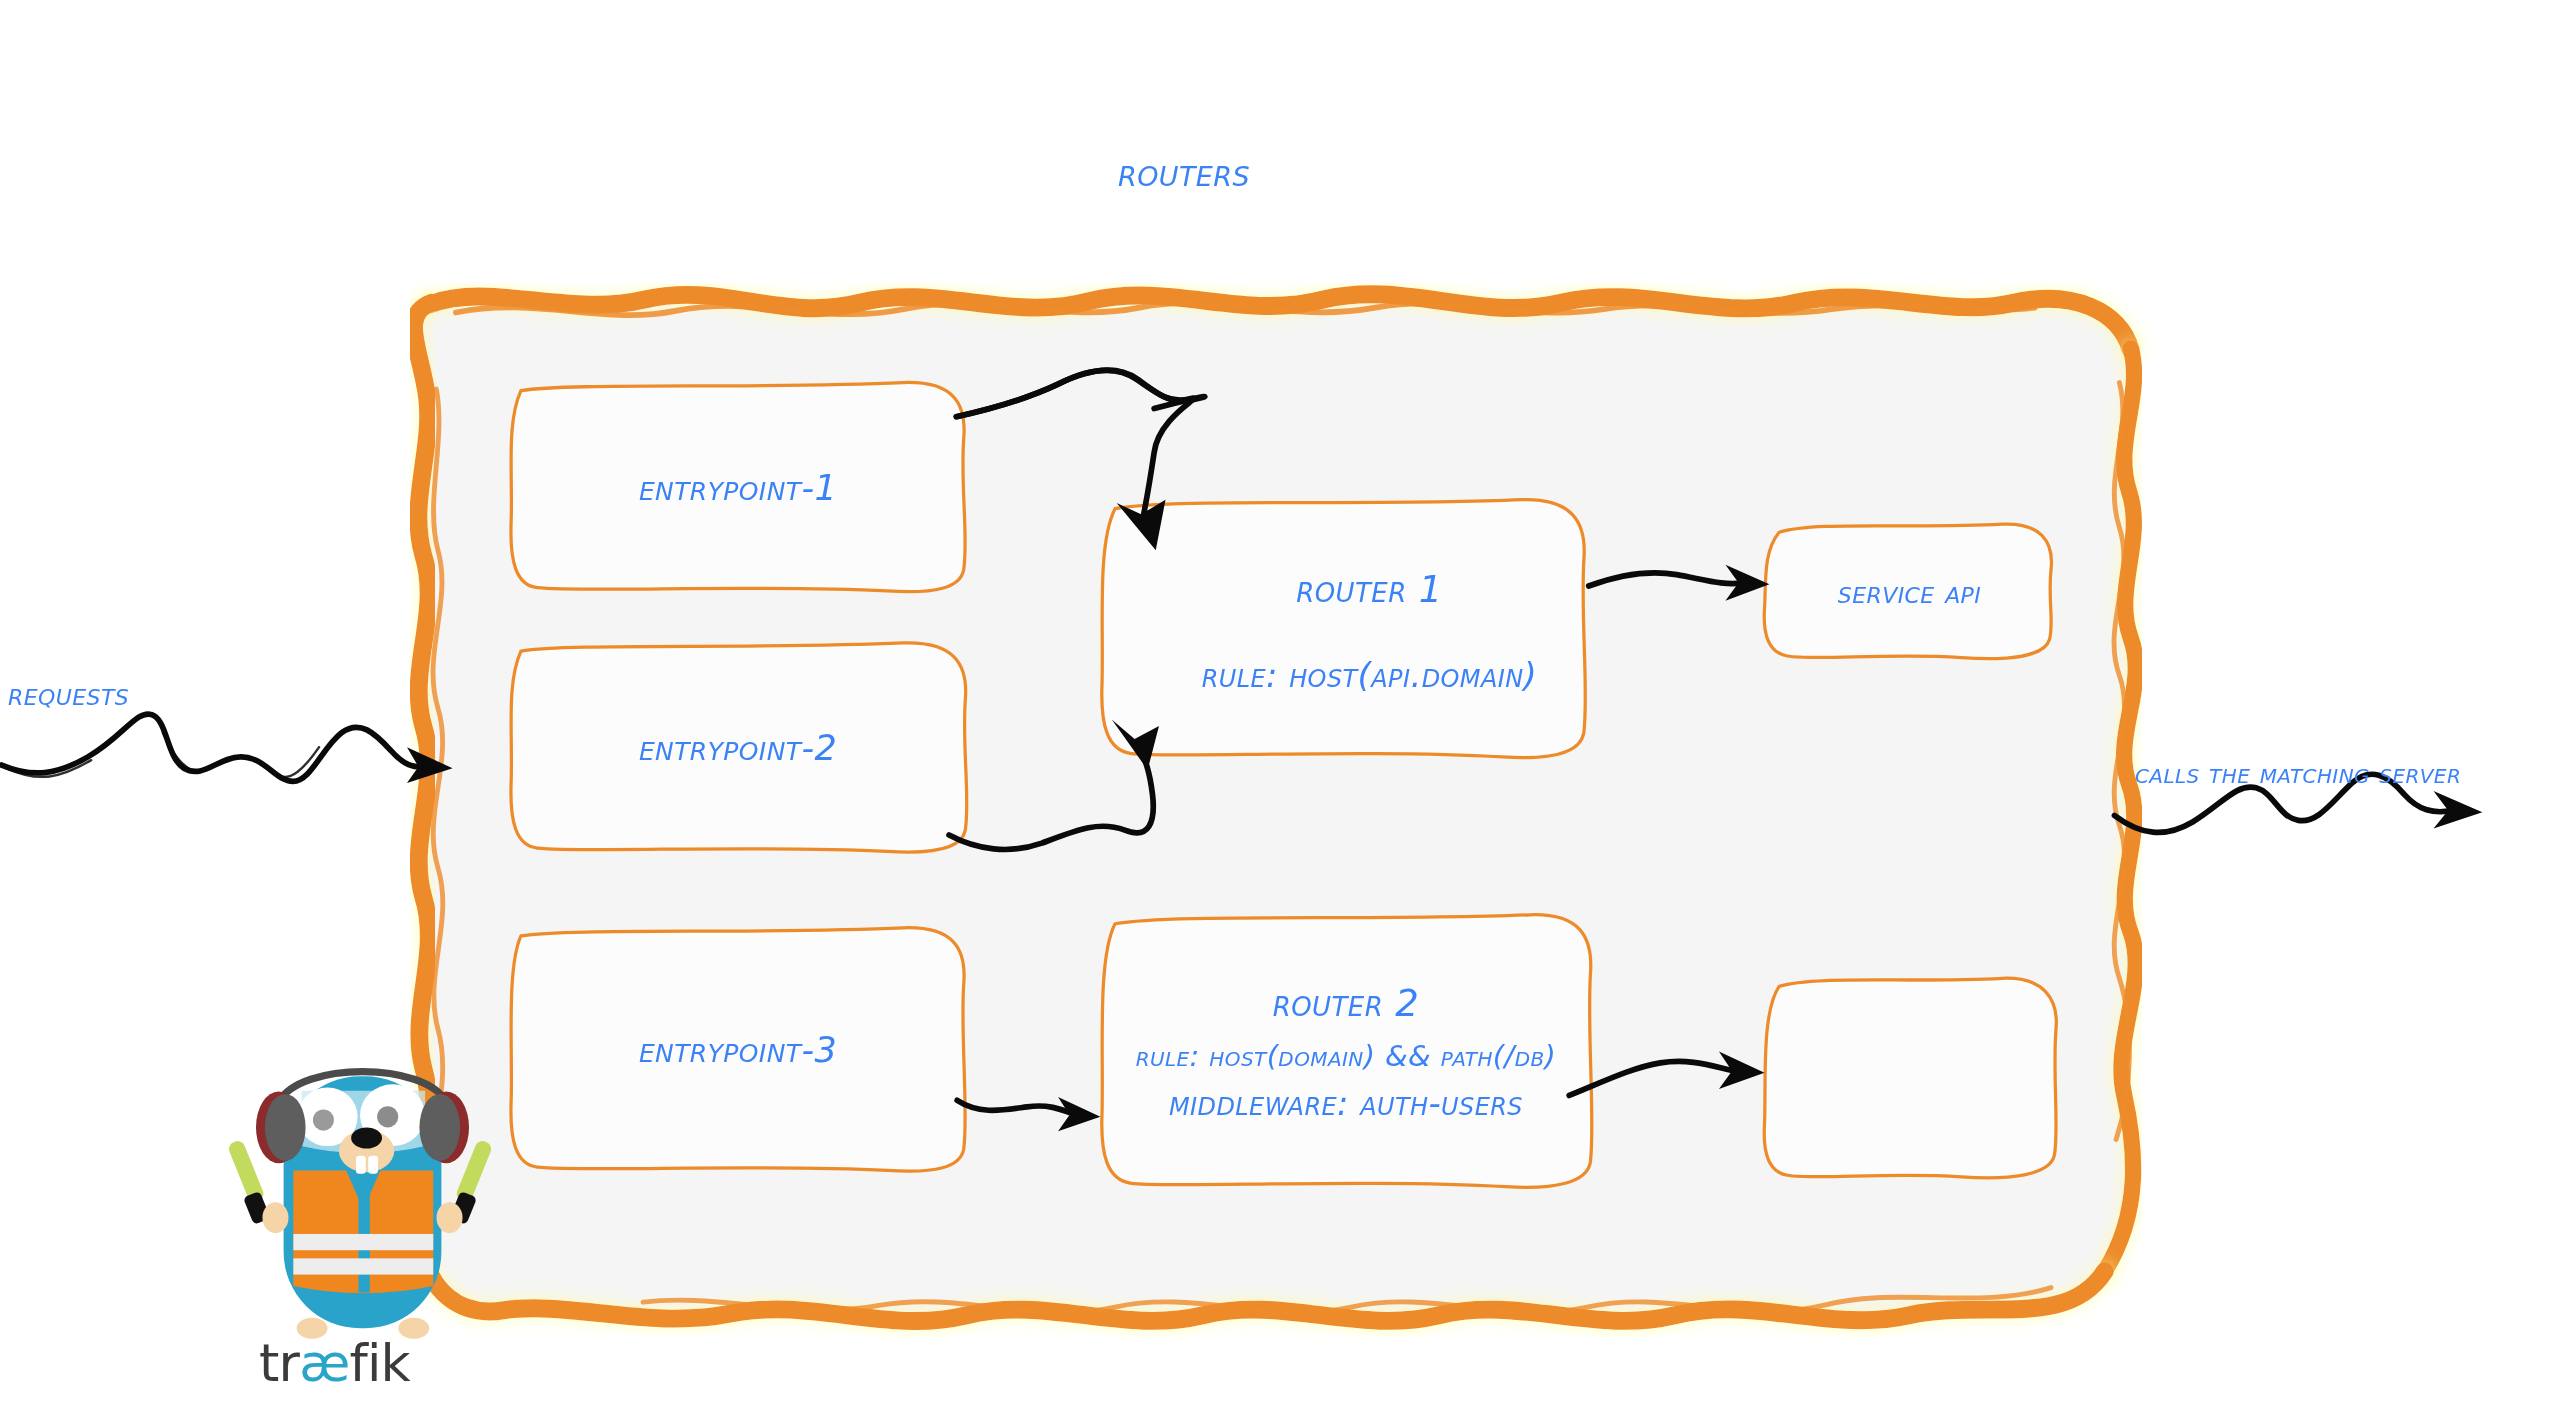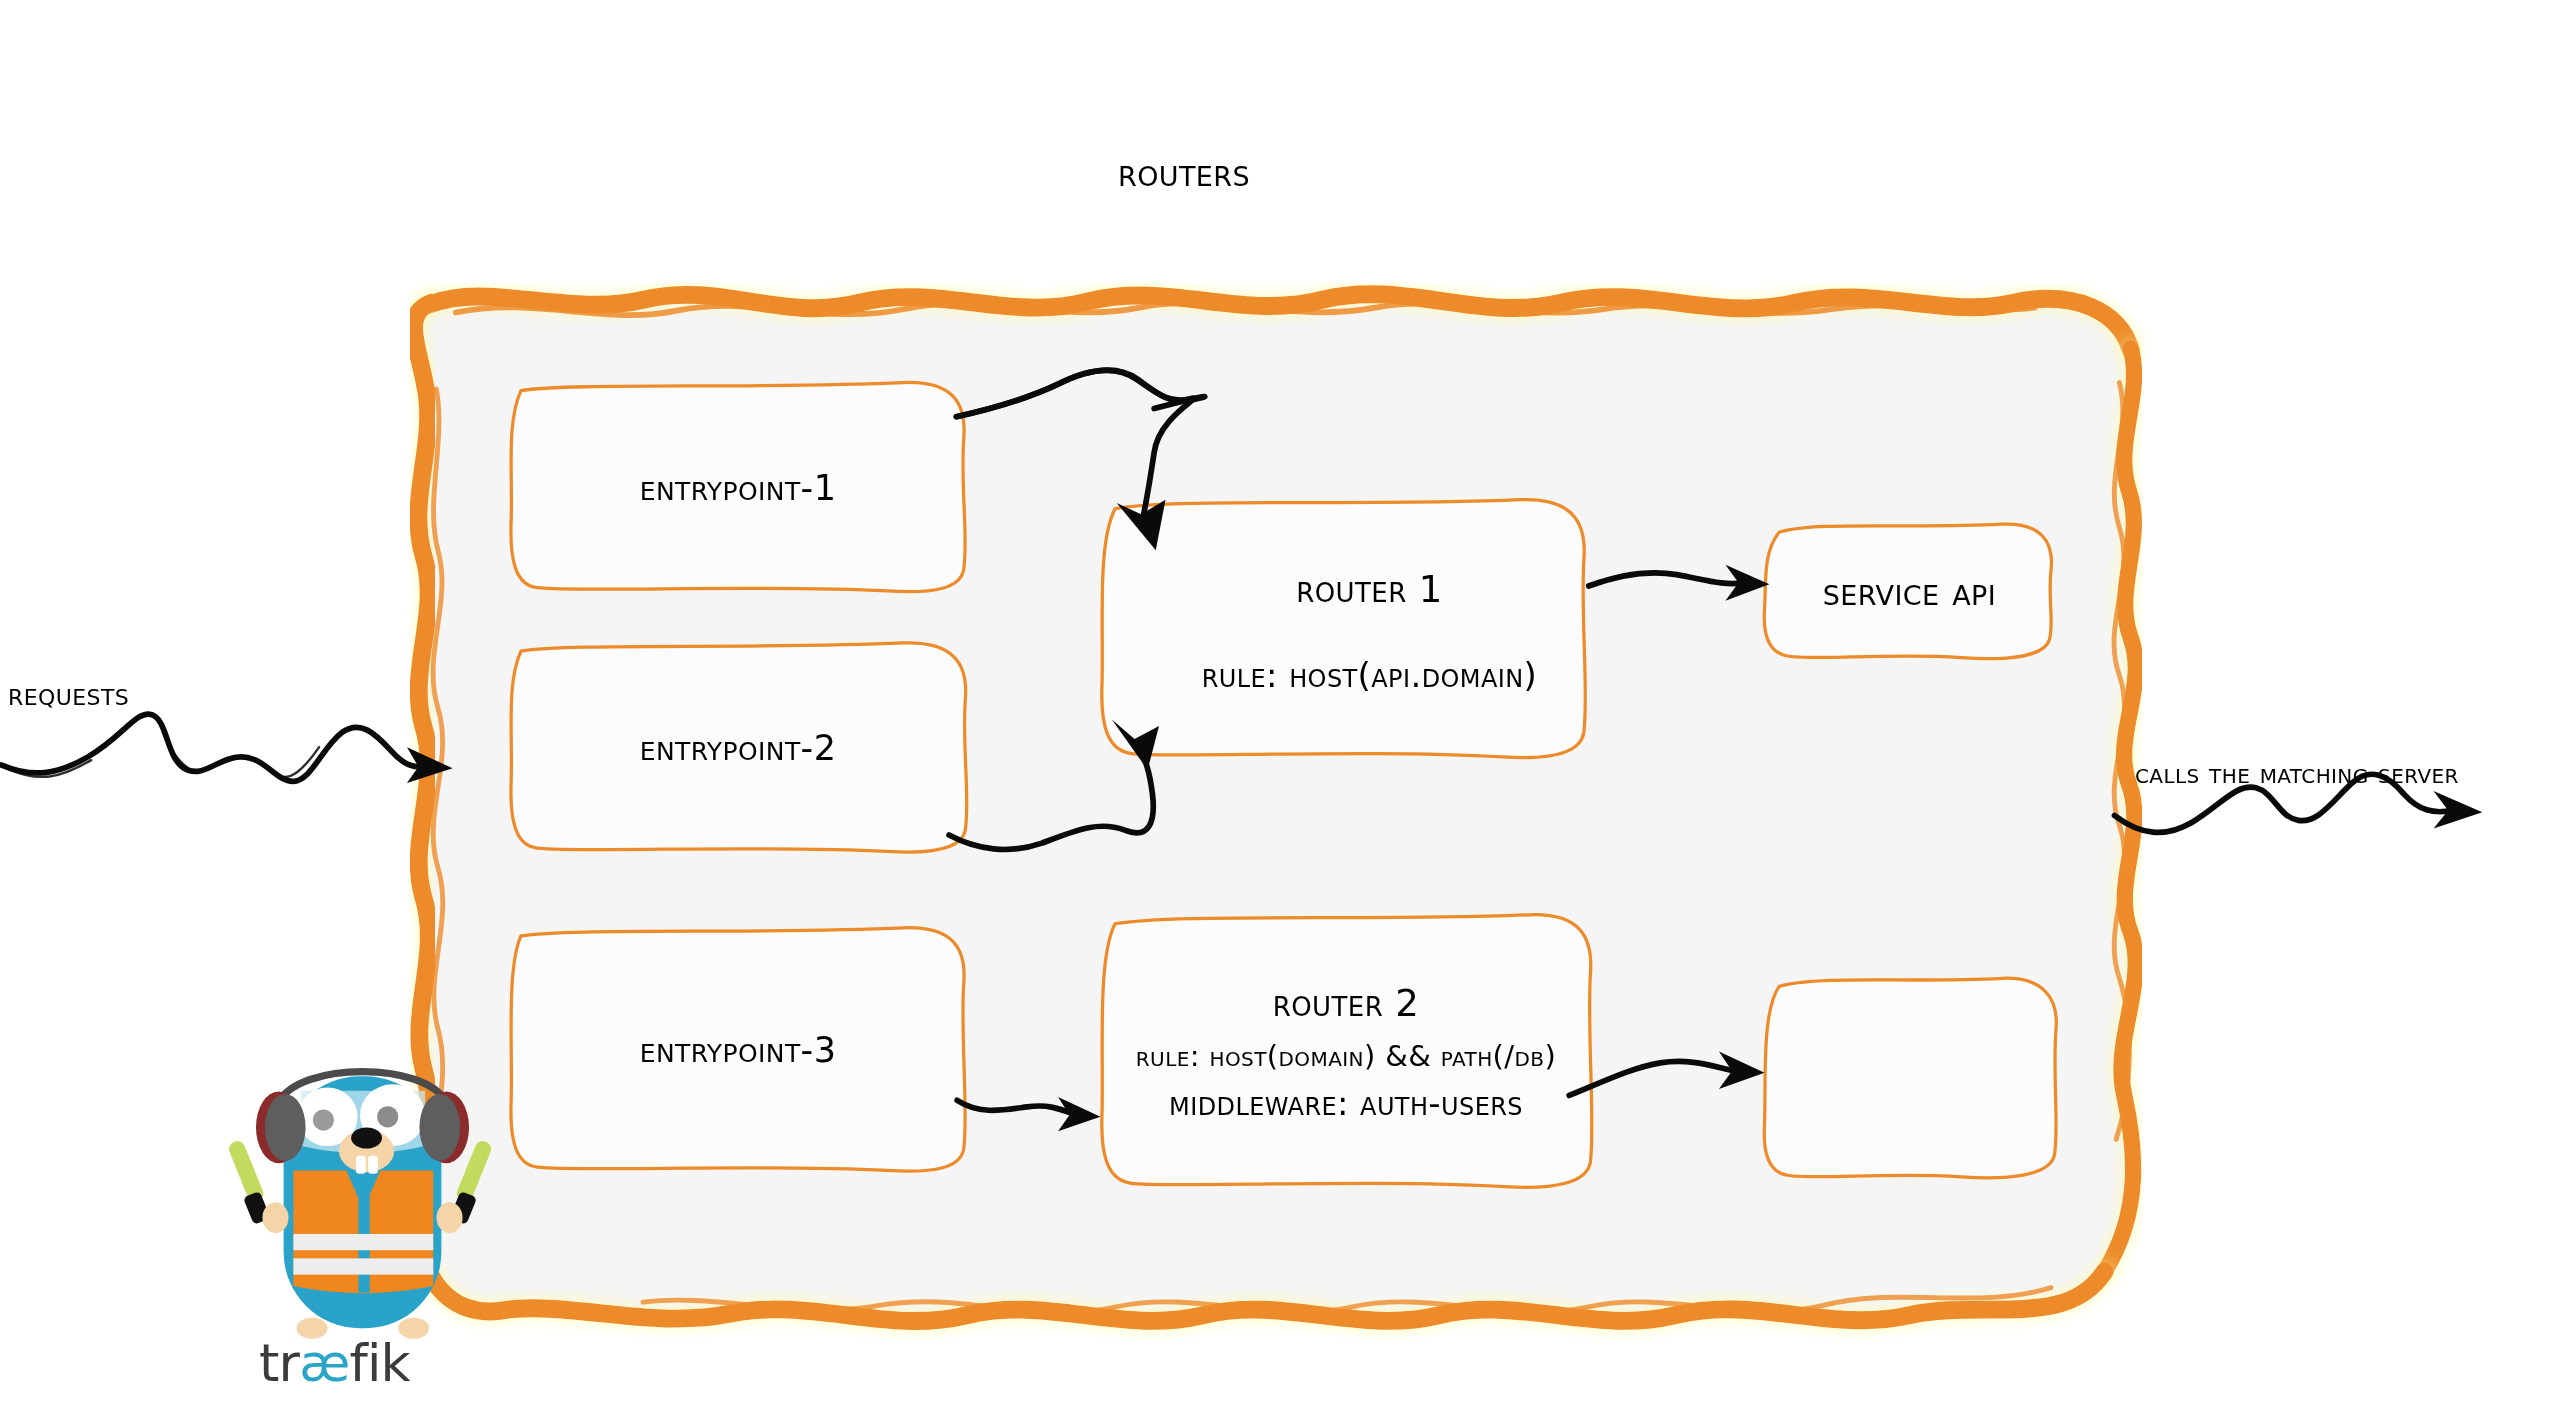--- a/index.html
+++ b/index.html
@@ -12,23 +12,24 @@
     height: 1408px;
     position: relative;
     overflow: hidden;
     font-family: "DejaVu Sans", sans-serif;
   }
 
   
   .hand {
     font-family: "DejaVu Sans", sans-serif;
     font-weight: 500;
-    color: #000000;
+    color: #3b82f6;
     letter-spacing: 0.4px;
     white-space: nowrap;
+    font-style: italic;
   }
   
   .sc {
     font-variant: small-caps;
     text-transform: lowercase;
   }
 
   
   .layer {
     position: absolute;
@@ -57,21 +58,21 @@
     align-items: center;
     justify-content: center;
     text-align: center;
     pointer-events: auto;
   }
 
   .ep-label { font-size: 35px; }
   .router-title { font-size: 37px; margin-bottom: 3.3px; }
   .router-rule { font-size: 34px; }
   .router-rule-sm { font-size: 29px; }
-  .service-label { font-size: 39px; line-height: 1.35; }
+  .service-label { font-size: 32px; line-height: 1.35; }
 
   
   #requests-label {
     position: absolute;
     left: 8.1px;
     top: 676px;
     font-size: 31px;
   }
   #calls-label {
     position: absolute;

